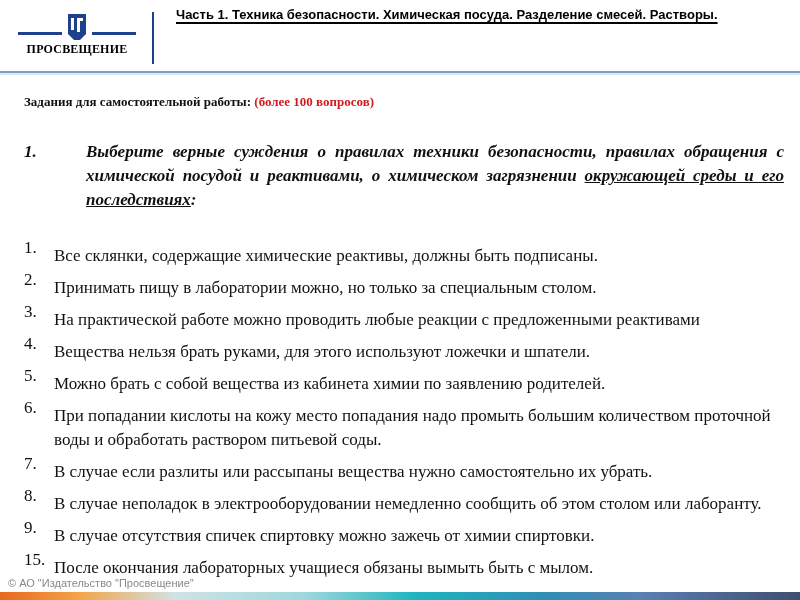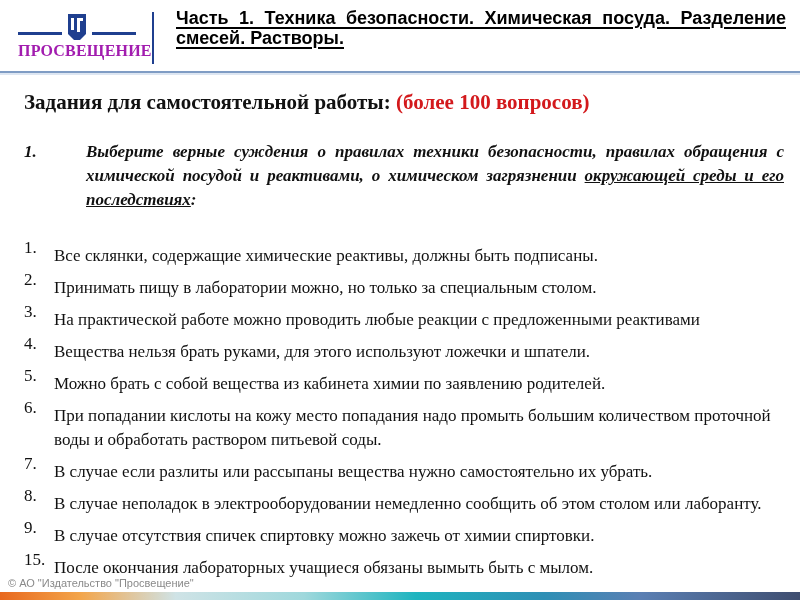--- a/index.html
+++ b/index.html
@@ -4,35 +4,35 @@
   <style>
     * { margin: 0; padding: 0; box-sizing: border-box; }
     html, body { width: 800px; height: 600px; overflow: hidden; background: #ffffff; }
     body { position: relative; font-family: "Liberation Serif", serif; color: #111; }
 
     .header { position: absolute; left: 0; top: 0; width: 800px; height: 72px; }
     .logo { position: absolute; left: 18px; top: 12px; width: 118px; height: 52px; }
     .logo svg { display: block; }
     .logo-text {
       position: absolute; left: 0; top: 30px; width: 118px; text-align: center;
-      font-family: "Liberation Serif", serif; font-weight: bold; font-size: 16px;
-      color: #a21caf; letter-spacing: 0.2px;
+      font-family: "Liberation Serif", serif; font-weight: bold; font-size: 12px;
+      color: #000000; letter-spacing: 0.2px;
     }
     .vdivider { position: absolute; left: 152px; top: 12px; width: 2px; height: 52px; background: #1f3f8f; }
     .title {
-      position: absolute; left: 176px; top: 8px; width: 610px;
-      font-family: "Liberation Sans", sans-serif; font-weight: bold; font-size: 18px;
-      line-height: 20px; text-decoration: underline; text-decoration-thickness: 2px;
+      position: absolute; left: 176px; top: 1px; width: 610px;
+      font-family: "Liberation Sans", sans-serif; font-weight: bold; font-size: 13px;
+      line-height: 28px; text-decoration: underline; text-decoration-thickness: 2px;
       text-underline-offset: 3px; color: #000; text-align: justify; text-align-last: left;
     }
     .hline { position: absolute; left: 0; top: 71px; width: 800px; height: 2px; background: #7f9cc4; }
     .hline2 { position: absolute; left: 0; top: 73px; width: 800px; height: 2px; background: #dde6f2; }
 
     .content { position: absolute; left: 24px; top: 90px; width: 760px; }
-    .tasks-heading { font-size: 21px; font-weight: bold; line-height: 24px; }
+    .tasks-heading { font-size: 13px; font-weight: bold; line-height: 24px; }
     .tasks-heading .count { color: #d3191c; }
 
     .question { margin-top: 26px; display: flex; font-size: 17px; font-weight: bold; font-style: italic; line-height: 24px; }
     .question .qnum { width: 30px; flex: none; }
     .question .qtext { flex: 1; text-align: justify; text-align-last: left; margin-left: 32px; }
     .question .qtext .u { text-decoration: underline; }
 
     .options { margin-top: 24px; list-style: none; font-size: 17px; line-height: 24px; }
     .options li { display: flex; }
     .options .onum { width: 30px; flex: none; }

